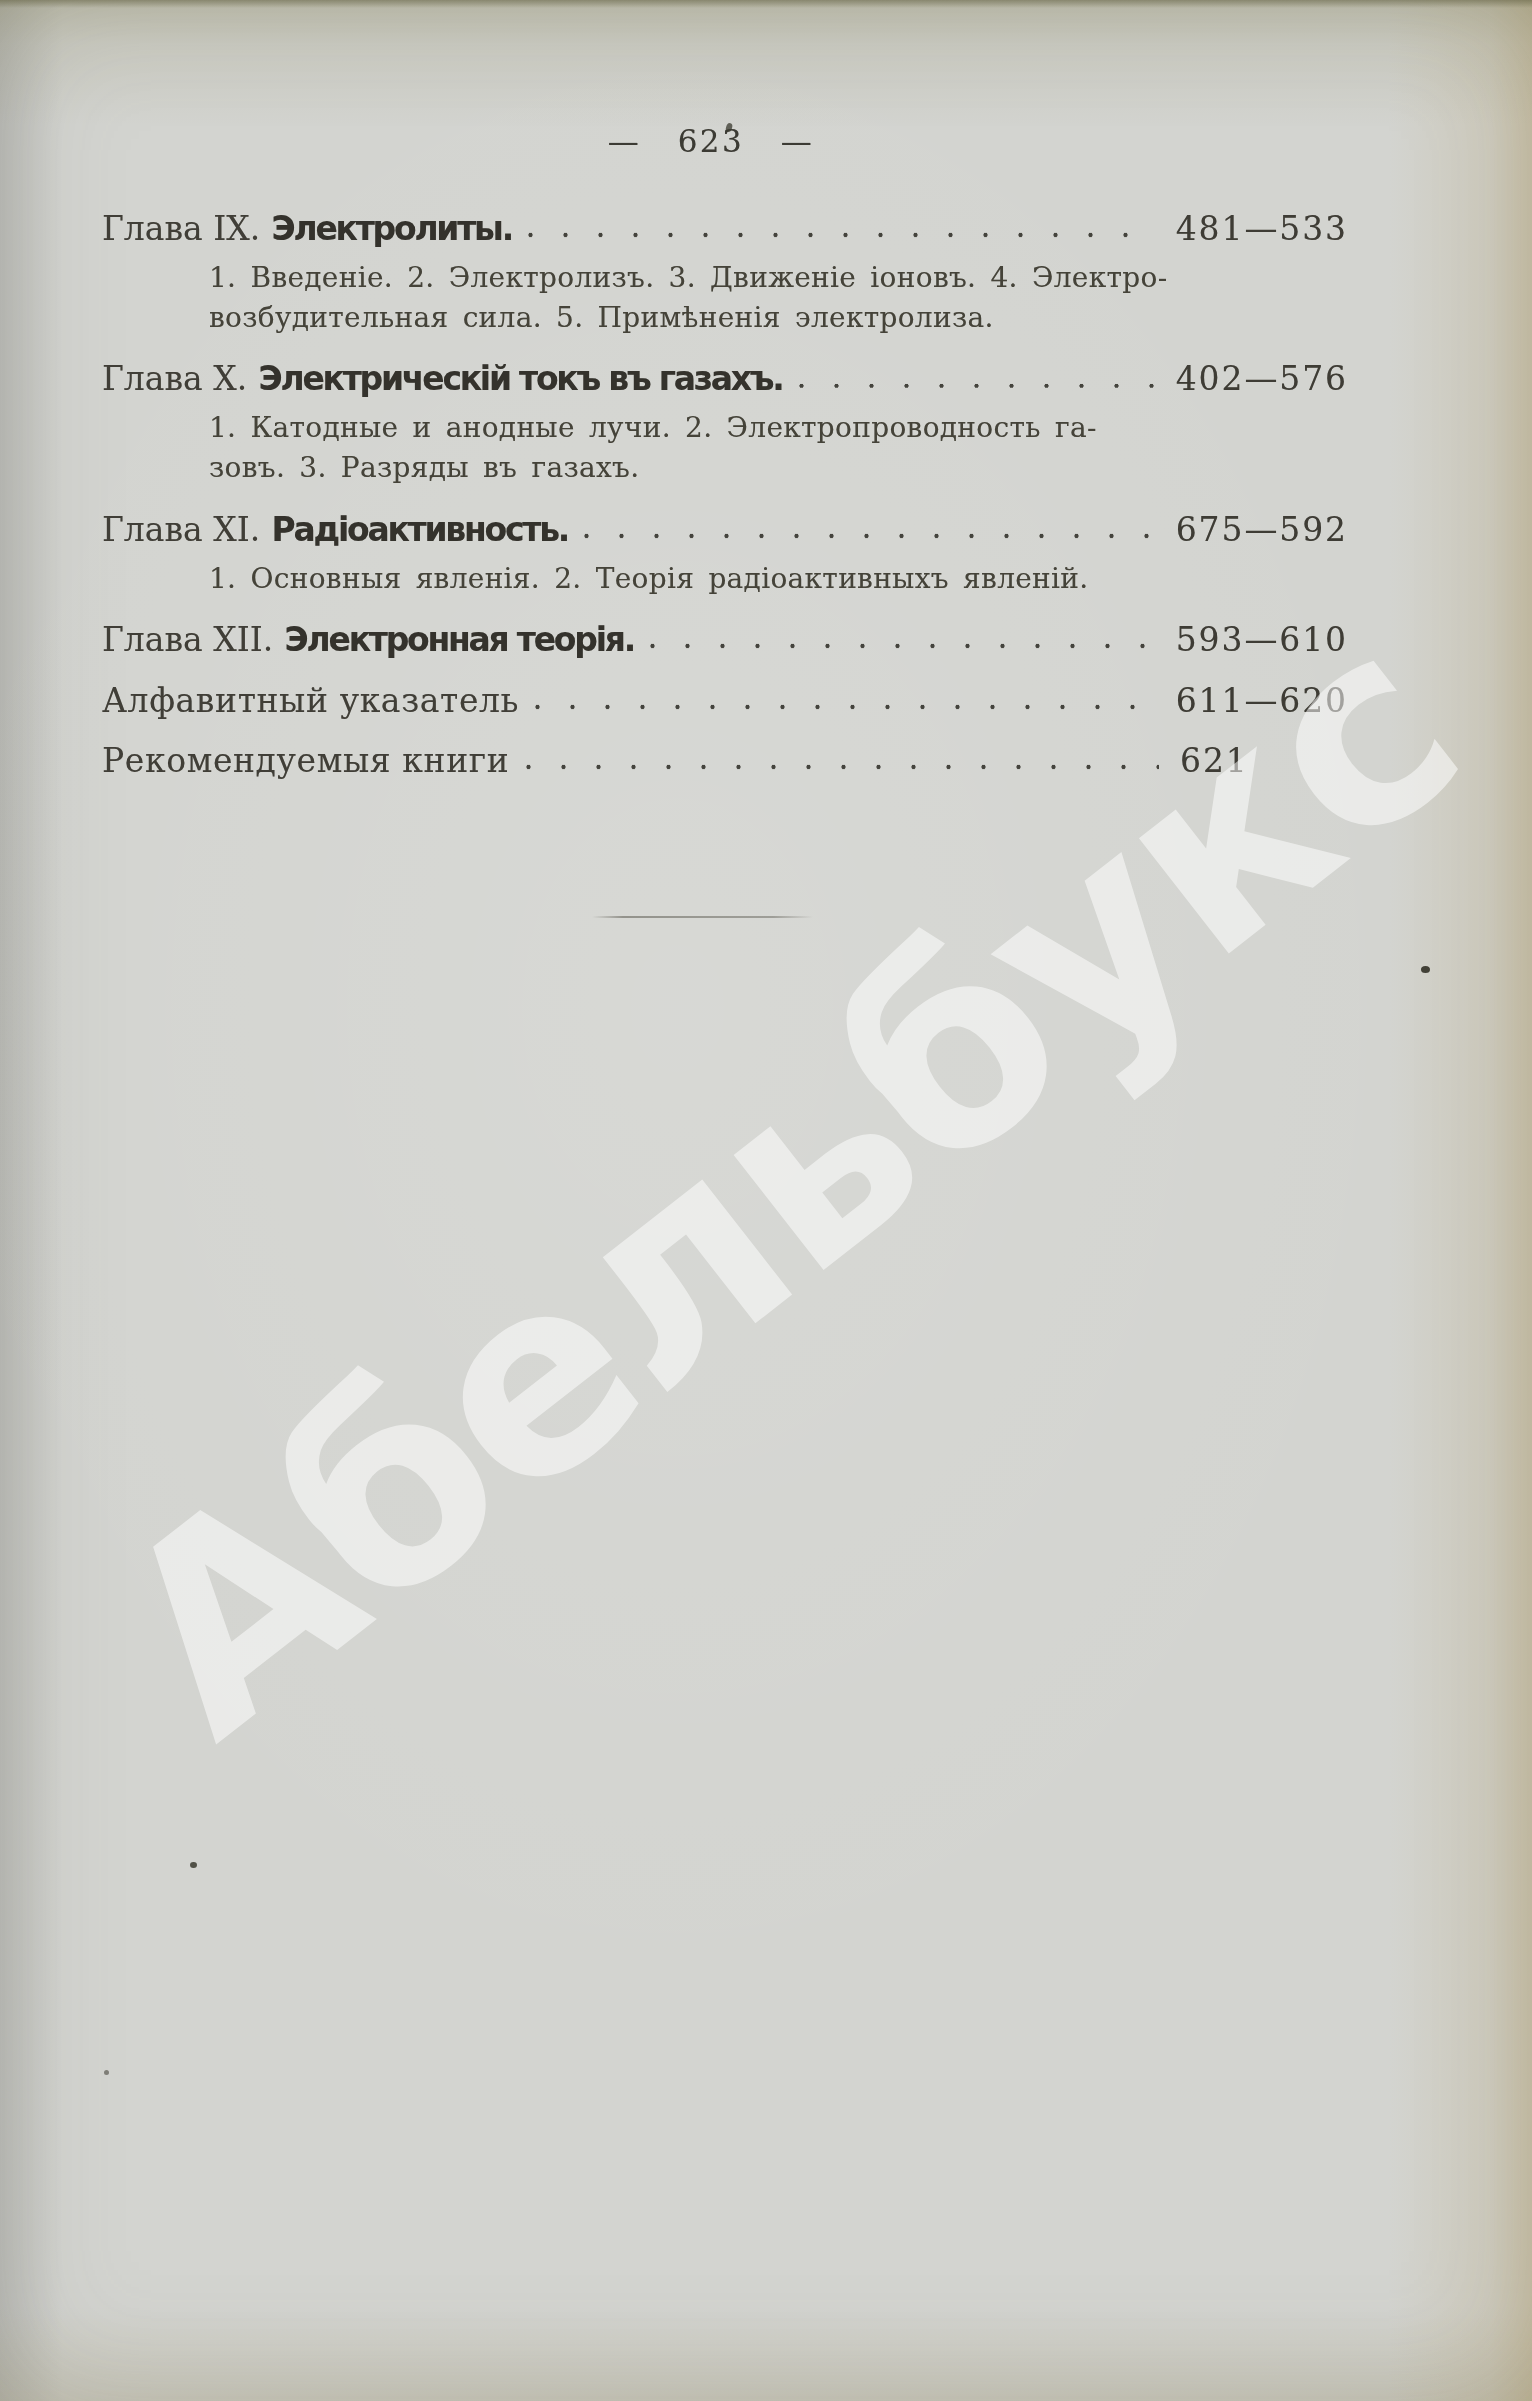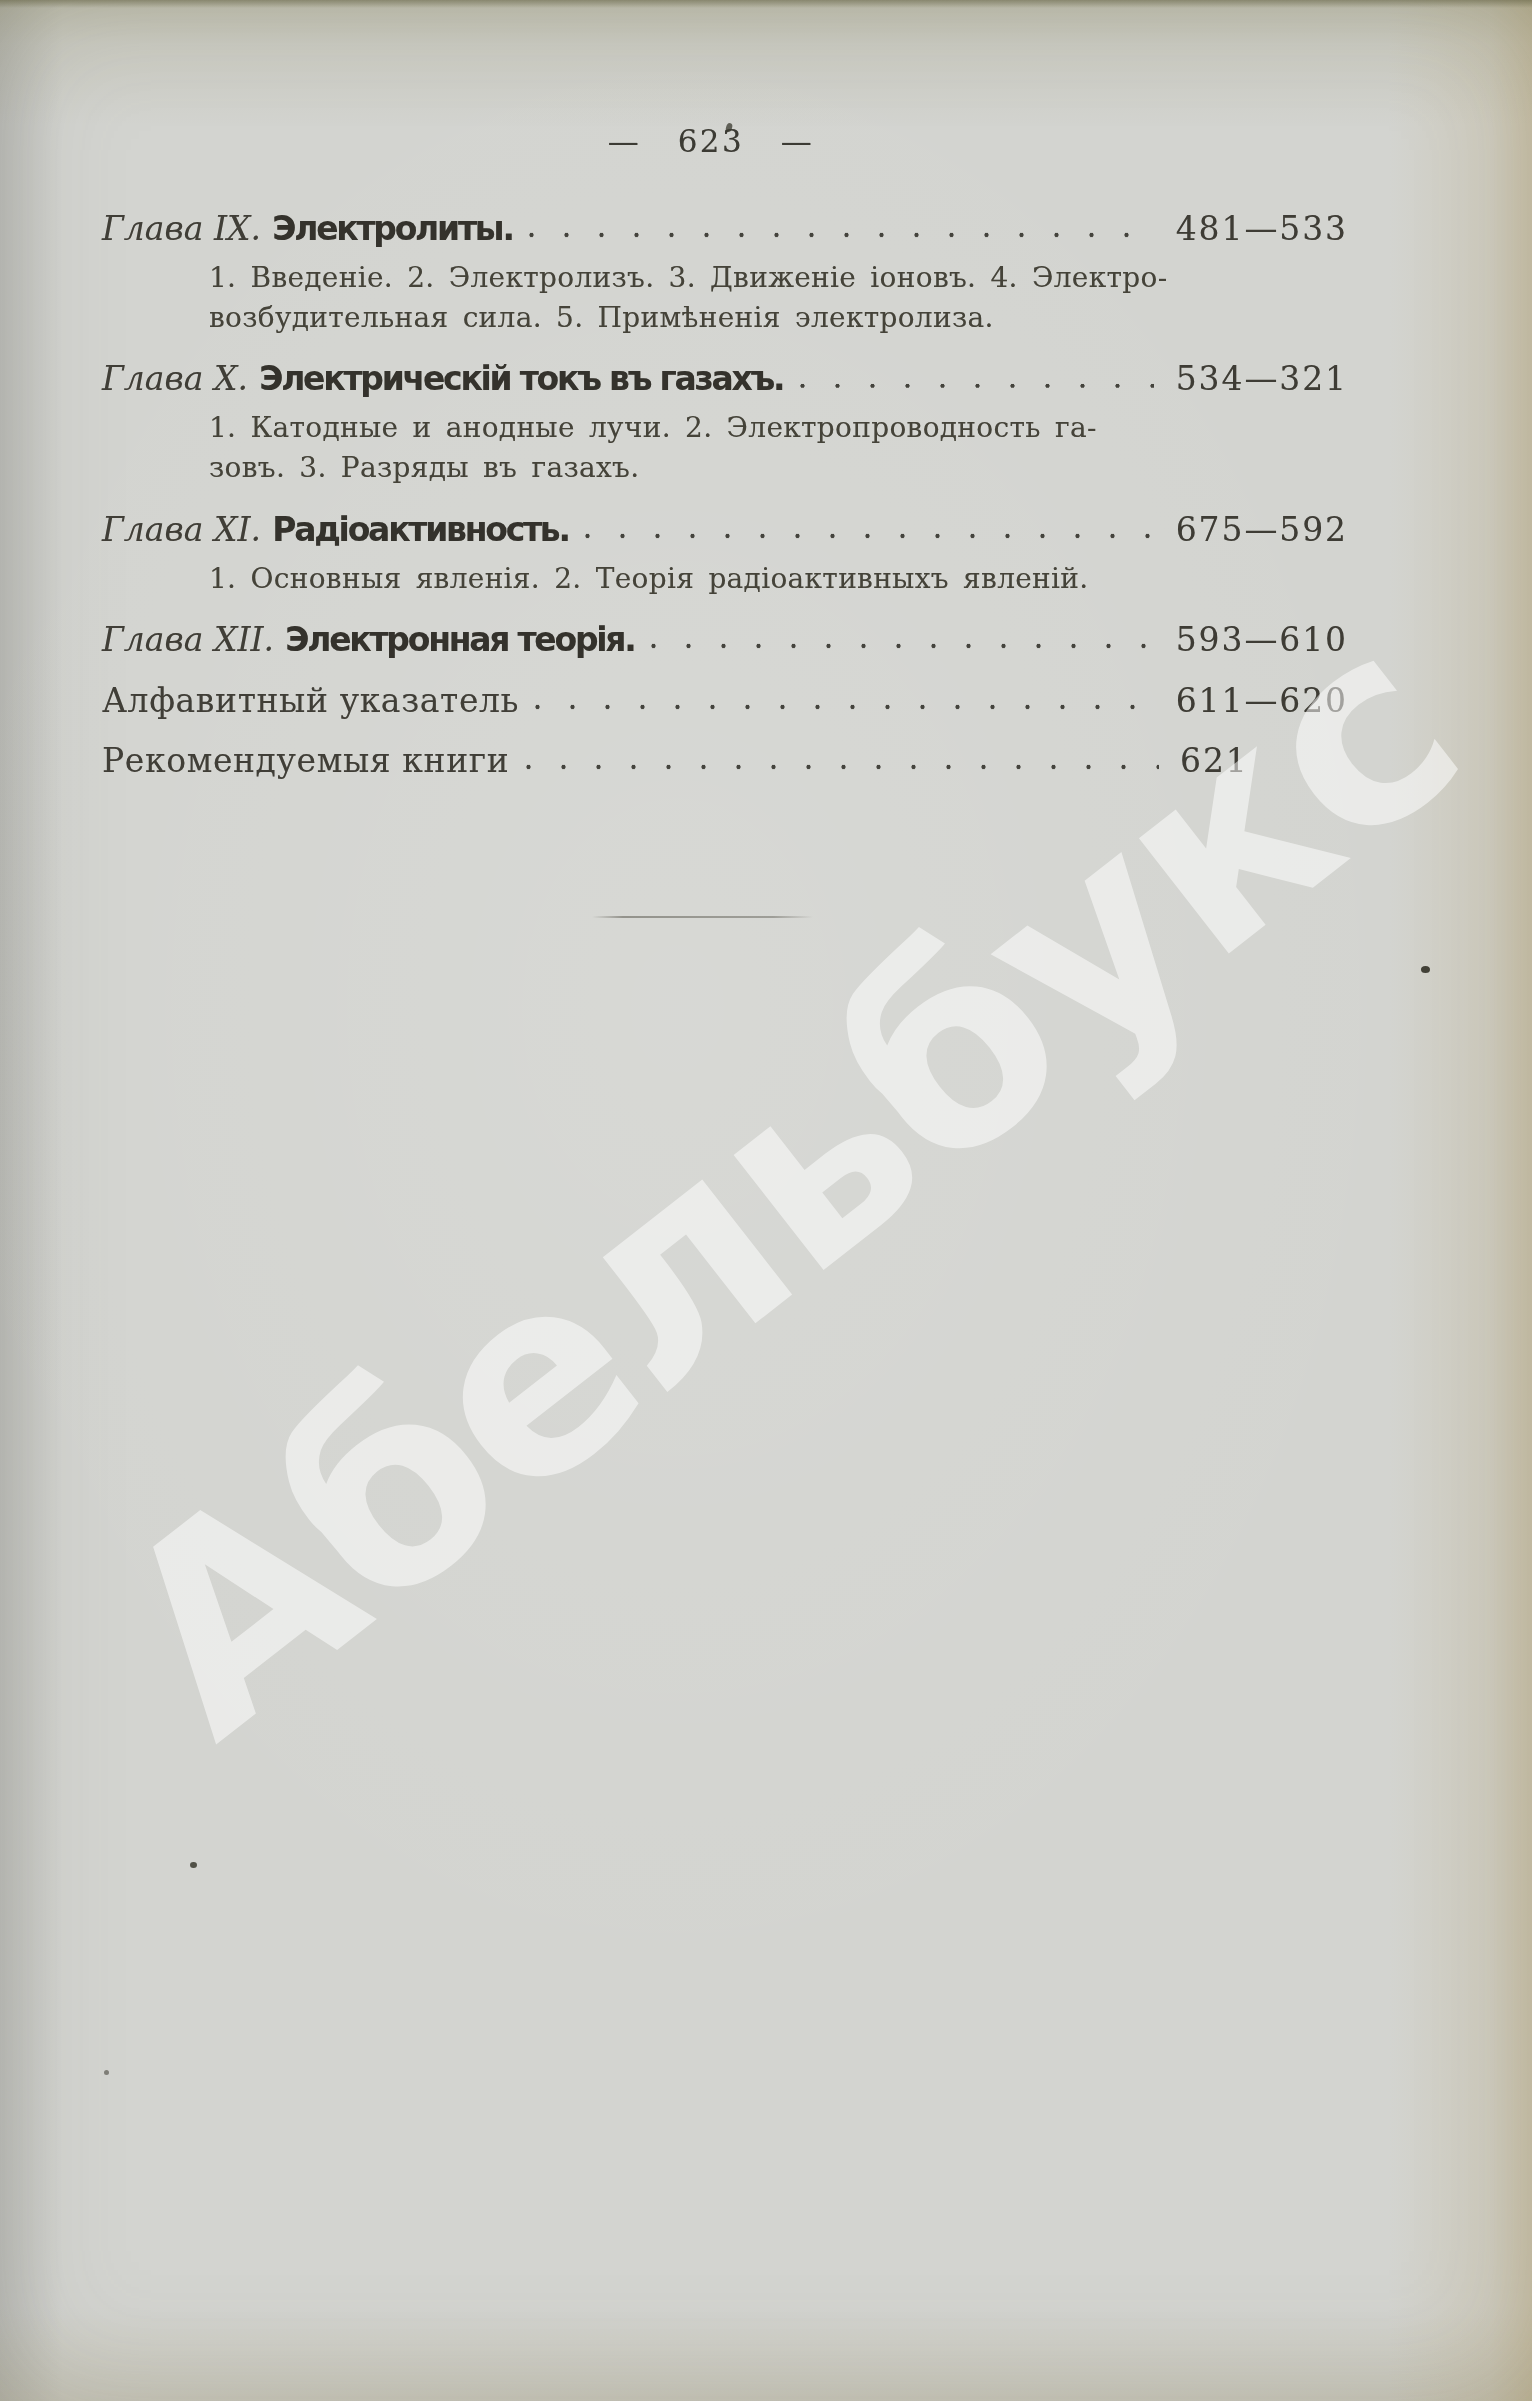--- a/index.html
+++ b/index.html
@@ -64,21 +64,21 @@
     z-index: 2;
     text-shadow: 0 0 0.6px rgba(60,58,48,0.30);
   }
   .toc-row {
     display: flex; align-items: baseline;
     font-size: 33px; line-height: 39px;
     margin-top: 21.4px;
     white-space: nowrap;
   }
   .toc-row:first-child { margin-top: 0; }
-  .prefix { margin-right: 11.3px; color: #403e37; font-style: italic; }
+  .prefix { margin-right: 11.3px; color: #403e37; }
   .title.bold-title {
     font-family: "DejaVu Sans", "Liberation Sans", sans-serif;
     font-weight: 700;
     font-size: 33px;
     letter-spacing: -0.068em;
     color: #34322c;
   }
   .title.serif-title { color: #403e37; letter-spacing: 0.6px; }
   .leader {
     flex: 1 1 auto;
@@ -132,21 +132,21 @@
     <span class="title bold-title">Электролиты.</span>
     <span class="leader"></span>
     <span class="pages">481—533</span>
   </div>
 <div class="toc-sub">1. Введеніе. 2. Электролизъ. 3. Движеніе іоновъ. 4. Электро-</div>
       <div class="toc-sub">возбудительная сила. 5. Примѣненія электролиза.</div>
   <div class="toc-row">
     <span class="prefix">Глава X.</span>
     <span class="title bold-title">Электрическій токъ въ газахъ.</span>
     <span class="leader"></span>
-    <span class="pages">534—321</span>
+    <span class="pages">402—576</span>
   </div>
 <div class="toc-sub">1. Катодные и анодные лучи. 2. Электропроводность га-</div>
       <div class="toc-sub">зовъ. 3. Разряды въ газахъ.</div>
   <div class="toc-row">
     <span class="prefix">Глава XI.</span>
     <span class="title bold-title">Радіоактивность.</span>
     <span class="leader"></span>
     <span class="pages">675—592</span>
   </div>
 <div class="toc-sub">1. Основныя явленія. 2. Теорія радіоактивныхъ явленій.</div>

